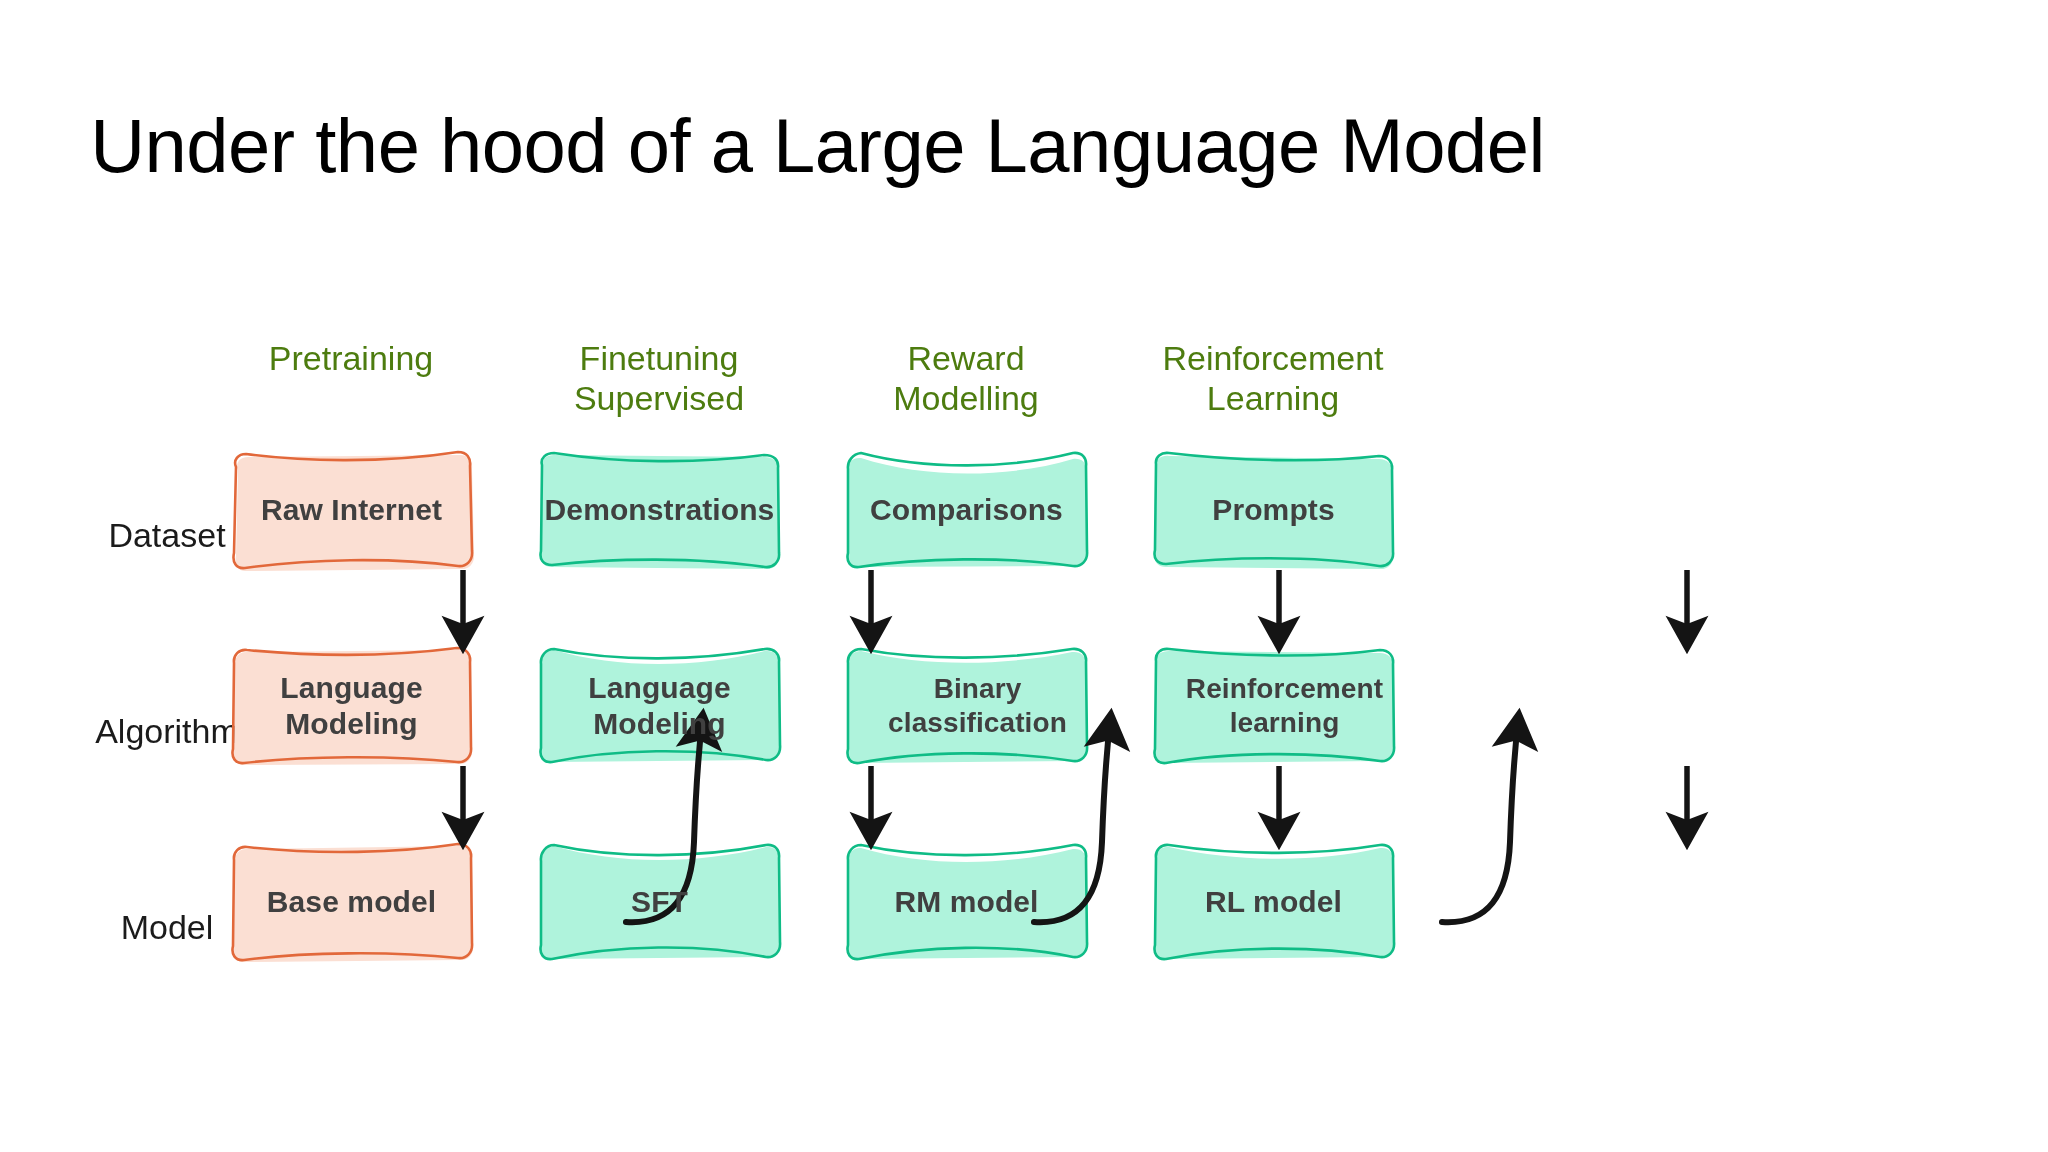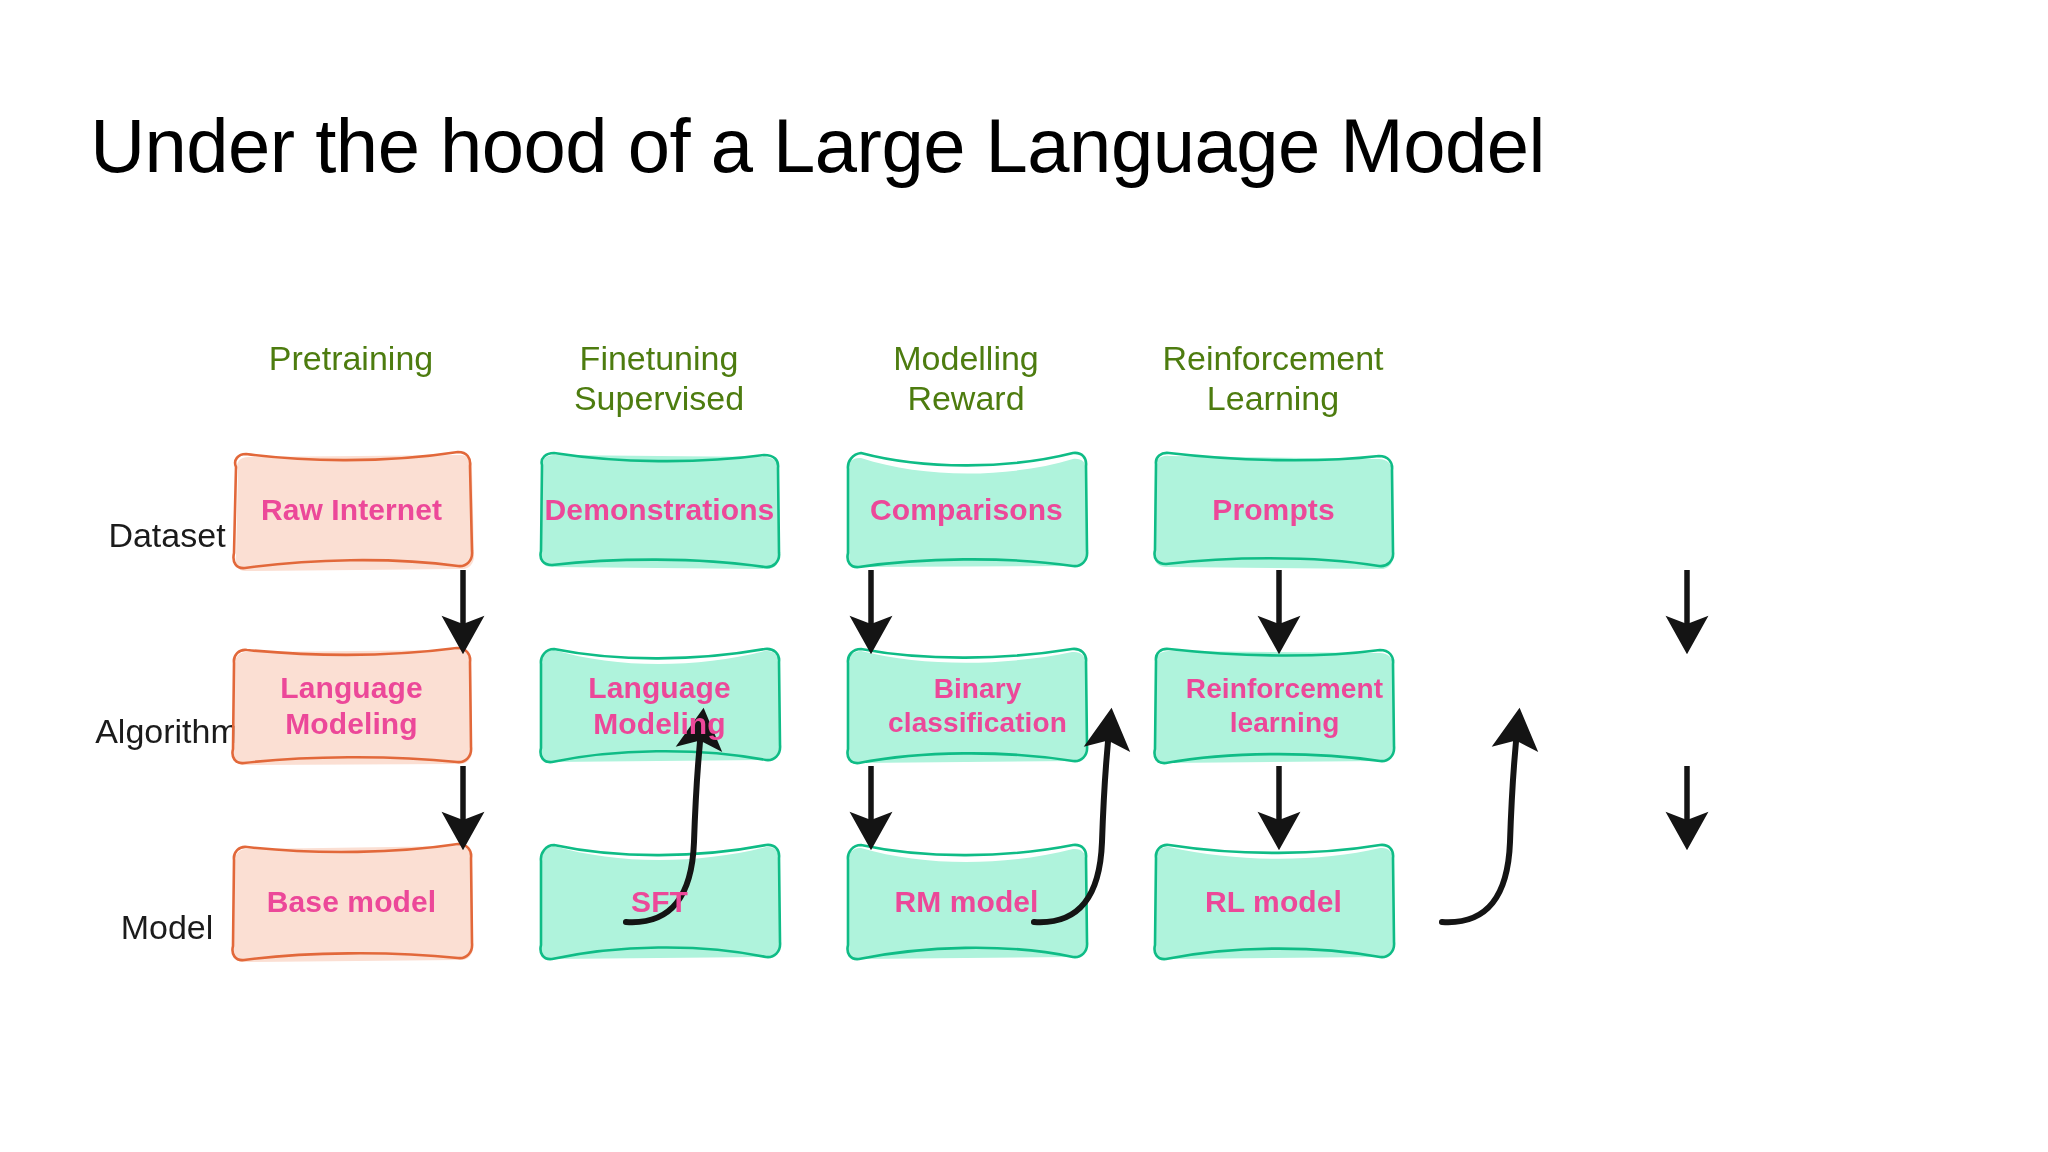--- a/index.html
+++ b/index.html
@@ -76,21 +76,21 @@
     left: 0;
     top: 0;
     overflow: visible;
     pointer-events: none;
   }
   .node-label {
     position: relative;
     z-index: 2;
     font-size: 30px;
     font-weight: 700;
-    color: #ec4899;
+    color: #404040;
     line-height: 1.2;
     letter-spacing: 0.1px;
     padding: 0 8px;
     white-space: pre-line;
   }
   .node-label.small {
     font-size: 28px;
     margin-left: 22px;
   }
 
@@ -111,22 +111,22 @@
   <div class="title">Under the hood of a Large Language Model</div>
 
   <div class="col-header" style="left:186px;">
     <div>Pretraining</div>
   </div>
   <div class="col-header" style="left:494px;">
     <div>Finetuning</div>
     <div>Supervised</div>
   </div>
   <div class="col-header" style="left:801px;">
+    <div>Reward</div>
     <div>Modelling</div>
-    <div>Reward</div>
   </div>
   <div class="col-header" style="left:1108px;">
     <div>Reinforcement</div>
     <div>Learning</div>
   </div>
 
   <div class="row-label" style="top:517px;">Dataset</div>
   <div class="row-label" style="top:713px;">Algorithm</div>
   <div class="row-label" style="top:909px;">Model</div>
 

